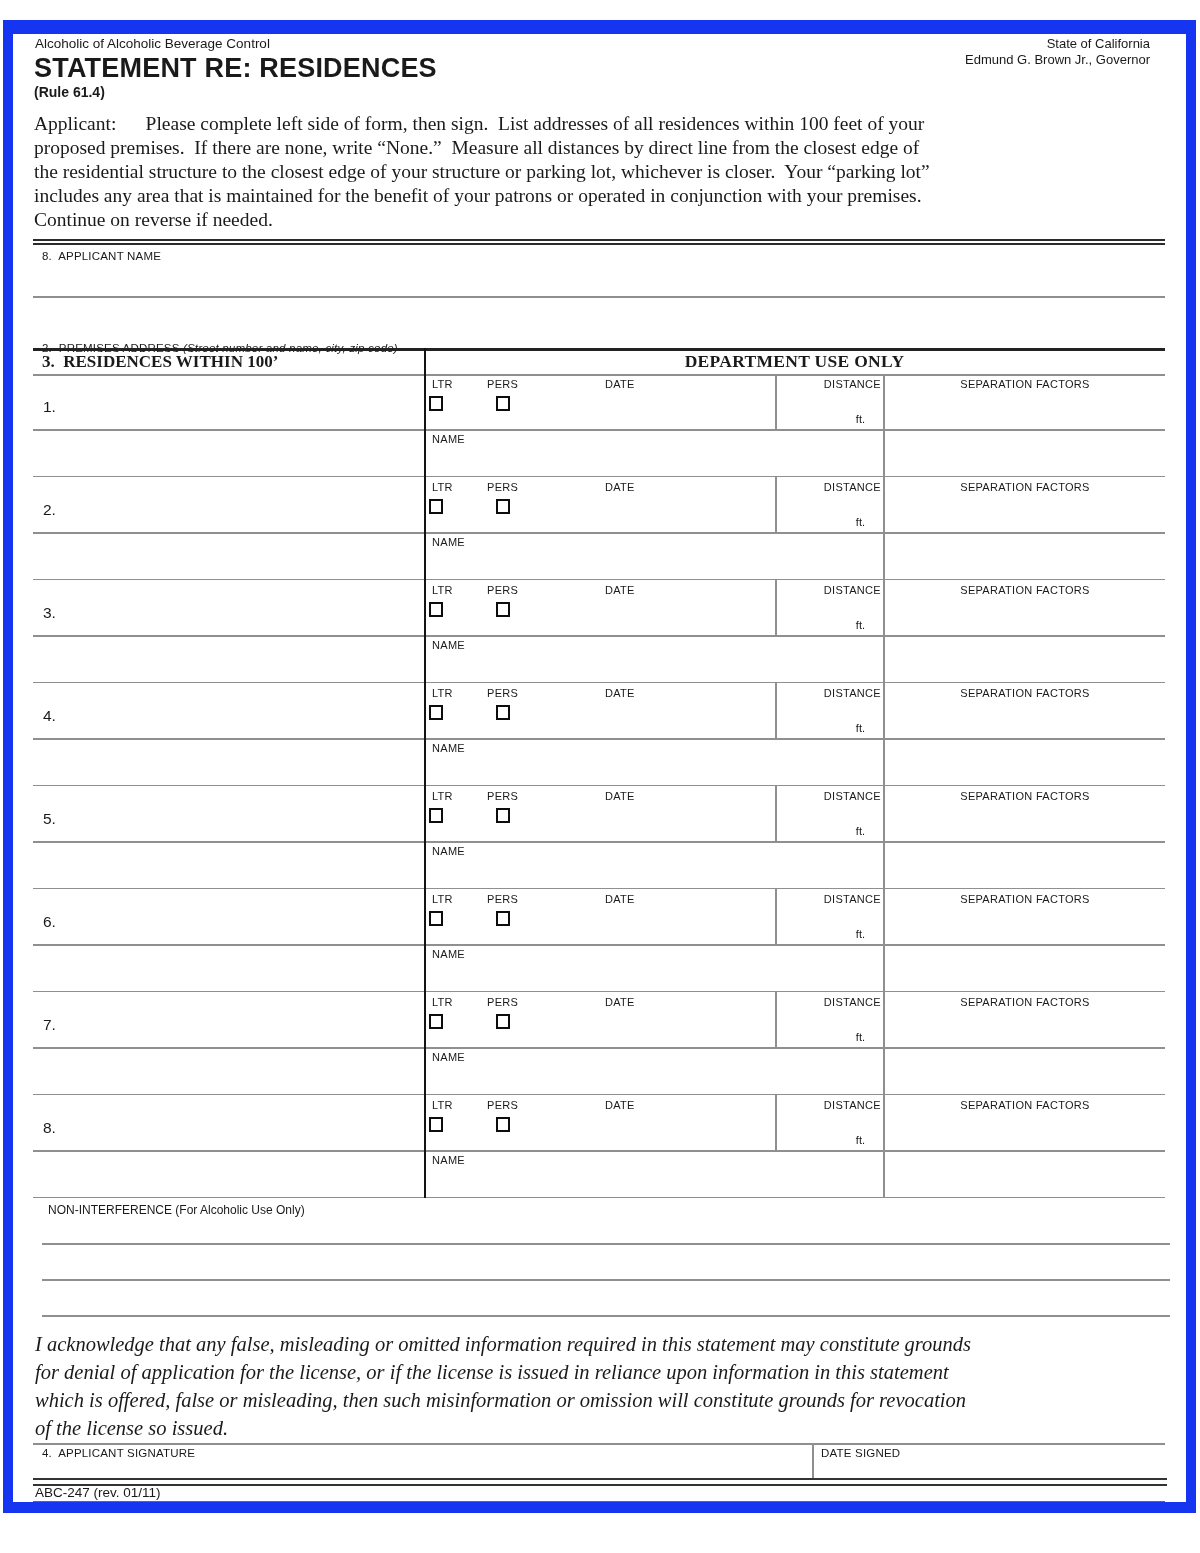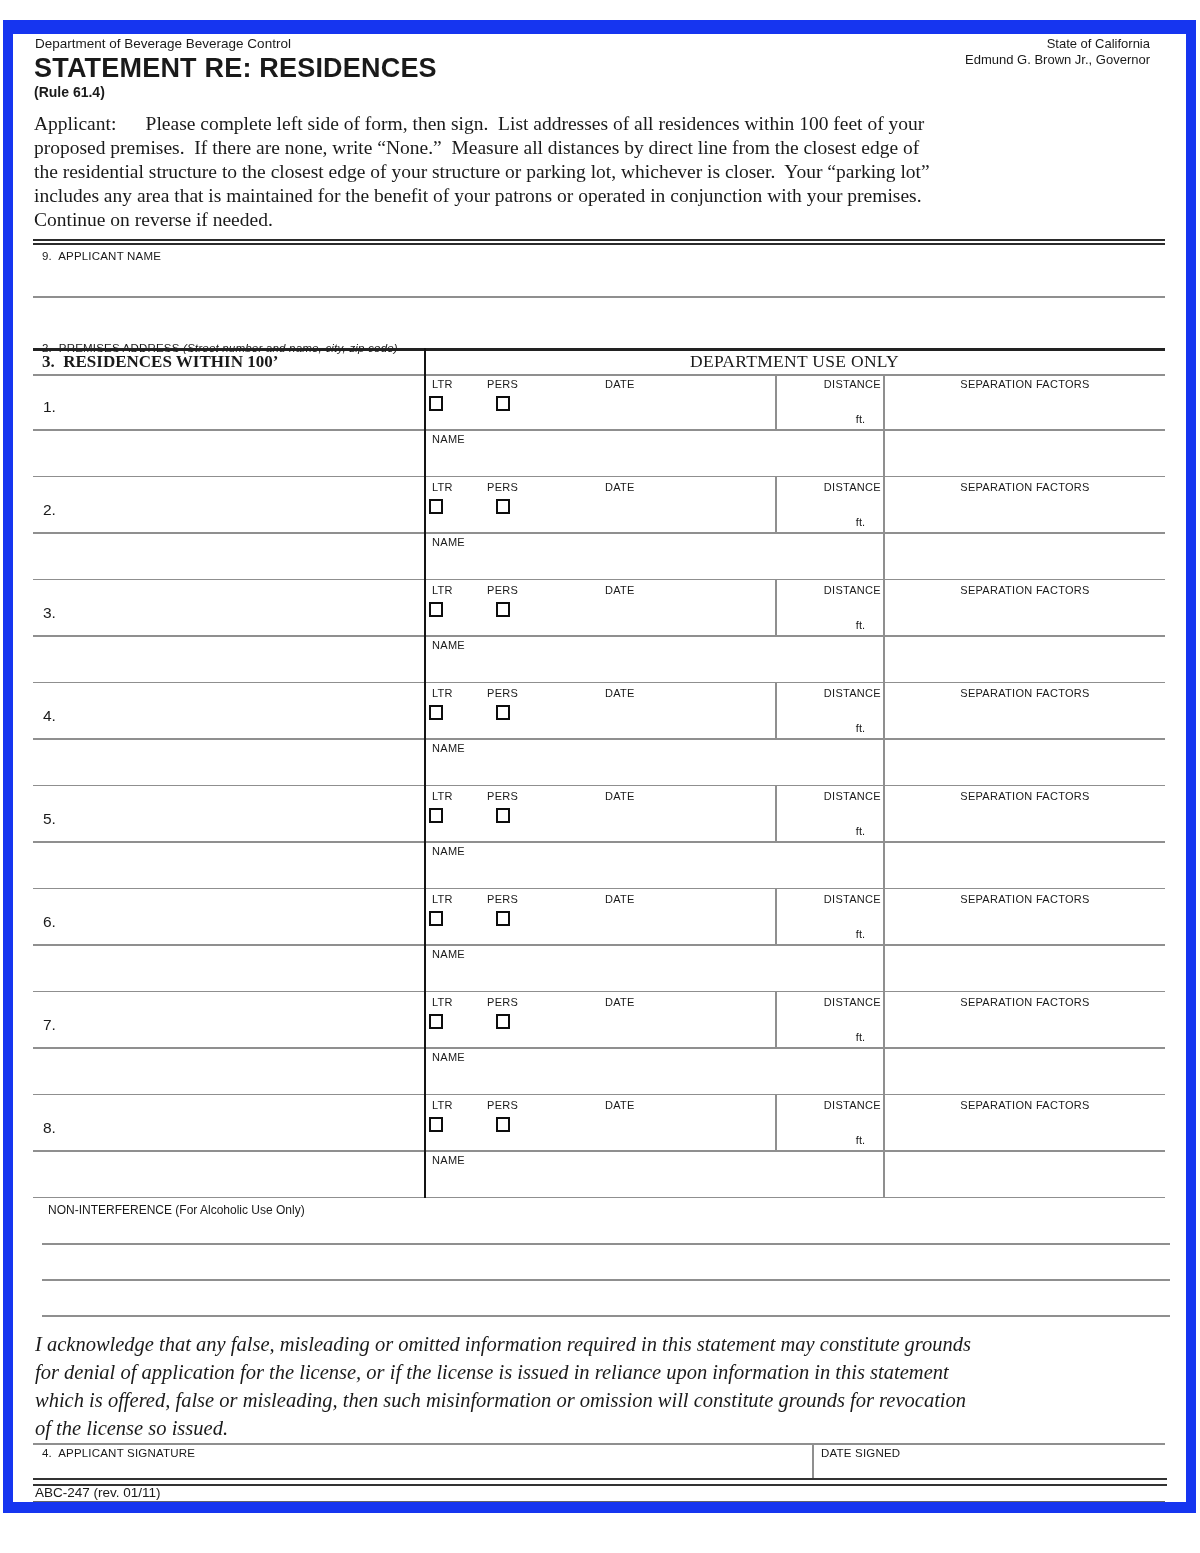--- a/index.html
+++ b/index.html
@@ -22,21 +22,21 @@
                  border-top:2px solid #2b2b2b; border-bottom:2px solid #2b2b2b; }
 
   .flabel { font-size:11.5px; white-space:pre; letter-spacing:.2px; }
   .hint-italic { font-style:italic; }
 
   .gline { background:#8f8f8f; height:1.5px; }
 
   .tbl-top { left:33px; top:348px; width:1132px; height:2.5px; background:#222; }
   .tbl-hdr-left  { left:42px; top:352px; font-family:"Liberation Serif", serif; font-weight:bold; font-size:17px; white-space:pre; }
   .tbl-hdr-right { left:424px; top:351px; width:741px; text-align:center;
-                   font-family:"Liberation Serif", serif; font-weight:normal; font-size:17.5px; letter-spacing:.3px; }
+                   font-family:"Liberation Serif", serif; font-weight:bold; font-size:17.5px; letter-spacing:.3px; }
   .tbl-hdr-bottom { left:33px; top:374px; width:1132px; }
 
   .v-black { left:424px; top:348px; width:2px; height:850px; background:#141414; }
   .v-gray-right { left:883px; top:374px; width:1.5px; height:824px; background:#8f8f8f; }
 
   .row-block { left:33px; width:1132px; height:103px; border-bottom:1.5px solid #8f8f8f; position:absolute; }
   .rn     { position:absolute; left:10px; top:24px; font-size:15.5px; }
   .ab-line{ position:absolute; left:0; top:55px; width:100%; height:1.5px; background:#8f8f8f; }
   .v775   { position:absolute; left:742px; top:0; width:1.5px; height:55px; background:#8f8f8f; }
   .clabel { position:absolute; top:4px; font-size:11px; letter-spacing:.3px; white-space:pre; }
@@ -63,37 +63,37 @@
                  border-top:2.5px solid #333; border-bottom:2.5px solid #333; }
   .formnum { left:35px; top:1485px; font-size:13.5px; line-height:15px; }
   .bot-hair { left:33px; top:1501px; width:1132px; height:1px; background:#666; }
 </style>
 </head>
 <body>
 
 <div class="page">
   <div class="frame"></div>
 
-  <div class="abs agency">Department of Beverage Beverage Control</div>
+  <div class="abs agency">Alcoholic of Alcoholic Beverage Control</div>
   <div class="abs title">STATEMENT RE: RESIDENCES</div>
   <div class="abs rule">(Rule 61.4)</div>
   <div class="abs hdr-right">
     <div>State of California</div>
     <div>Edmund G. Brown Jr., Governor</div>
   </div>
 
   <div class="abs intro">Applicant:      Please complete left side of form, then sign.  List addresses of all residences within 100 feet of your
 proposed premises.  If there are none, write “None.”  Measure all distances by direct line from the closest edge of
 the residential structure to the closest edge of your structure or parking lot, whichever is closer.  Your “parking lot”
 includes any area that is maintained for the benefit of your patrons or operated in conjunction with your premises.
 Continue on reverse if needed.</div>
 
   <div class="abs dblline-top"></div>
 
-  <div class="abs flabel" style="left:42px; top:250px;">9.  APPLICANT NAME</div>
+  <div class="abs flabel" style="left:42px; top:250px;">8.  APPLICANT NAME</div>
   <div class="abs" style="left:42px; top:263px; width:1120px; height:32px; font-size:14px;"></div>
   <div class="abs gline" style="left:33px; top:296px; width:1132px;"></div>
 
   <div class="abs flabel" style="left:42px; top:302px;margin-top:40px;"><span>2.  PREMISES ADDRESS </span><span class="hint-italic">(Street number and name, city, zip code)</span></div>
   <div class="abs" style="left:42px; top:316px; width:1120px; height:30px; font-size:14px;"></div>
 
   <div class="abs tbl-top"></div>
   <div class="abs tbl-hdr-left">3.  RESIDENCES WITHIN 100’</div>
   <div class="abs tbl-hdr-right">DEPARTMENT USE ONLY</div>
   <div class="abs gline tbl-hdr-bottom"></div>

